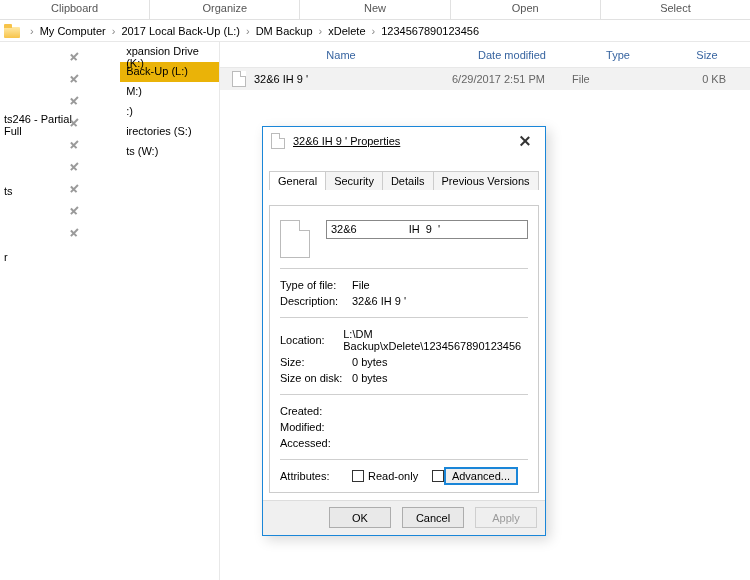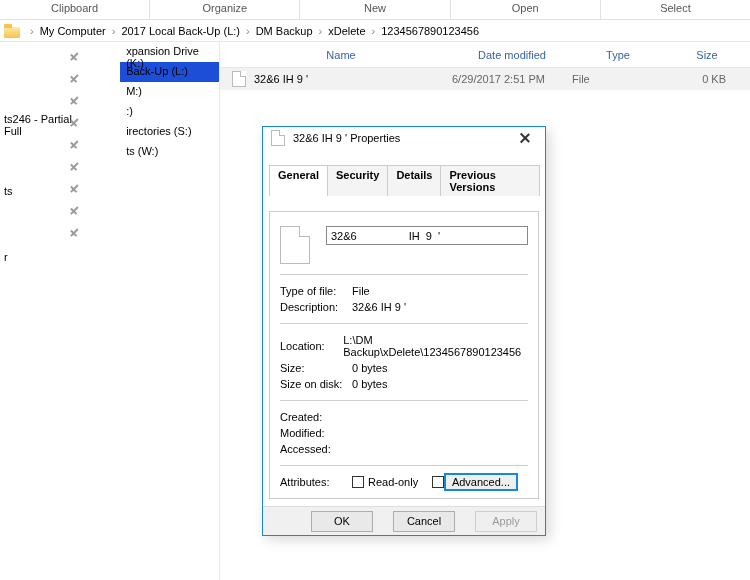--- a/index.html
+++ b/index.html
@@ -47,21 +47,21 @@
   .pin {
     position:absolute; right:10px; top:5px; width:10px; height:10px;
     transform: rotate(45deg); color:#9a9a9a;
   }
   .pin::before { content:""; position:absolute; left:4px; top:-2px; width:2px; height:10px; background:#9a9a9a; }
   .pin::after { content:""; position:absolute; left:1px; top:3px; width:8px; height:3px; border-top:2px solid #9a9a9a; }
 
   .nav-bottom .nav-entry {
     height:20px; padding:3px 6px;margin-left:32px;
   }
-  .nav-entry.selected { background:#1d4ed8; }
+  .nav-entry.selected { background:#eab308; }
 
   .content { flex:1; display:flex; flex-direction:column; }
   .col-headers {
     display:flex; height:26px; align-items:center; border-bottom:1px solid #e8e8e8;
     color:#3764a0;
     text-align:center;
   }
   .col-name { width:232px; padding-left:10px; }
   .col-date { width:120px; }
   .col-type { width:92px; }
@@ -82,35 +82,35 @@
   .row .col-size { text-align:right; padding-right:24px; }
 
   
   .dialog {
     position:absolute; left:262px; top:126px; width:284px; height:410px;
     background:#fff; border:1px solid #1a86d8;
     box-shadow: 4px 4px 12px rgba(0,0,0,0.15);
     display:flex; flex-direction:column;
   }
   .titlebar {
-    height:28px; display:flex; align-items:center; padding:0 6px;
+    height:28px; display:flex; align-items:center; padding:0 6px;text-decoration:underline;
   }
   .titlebar .file-icon { margin-left:2px; margin-right:8px; }
   .titlebar-title { flex:1; }
   .close-btn {
     width:28px; height:20px; display:flex; align-items:center; justify-content:center;
     cursor:pointer;
   }
   .close-x { position:relative; width:10px; height:10px; }
   .close-x::before,.close-x::after {
     content:""; position:absolute; left:4px; top:-1px; width:1.5px; height:12px; background:#333;
   }
   .close-x::before{ transform:rotate(45deg);} .close-x::after{ transform:rotate(-45deg);}
 
-  .tabs { display:flex; padding: 16px 6px; font-weight: bold; }
+  .tabs { display:flex; padding: 16px 6px; }
   .tab {
     padding:3px 8px; border:1px solid #ccc; border-bottom:none; background:#f4f4f4;
     margin-right:-1px; cursor:pointer;
   }
   .tab.active { background:#fff; position:relative; z-index:2; }
   .tab-body {
     margin:0 6px 6px 6px; border:1px solid #ccc; flex:1; padding:10px 10px 6px 10px;
     position:relative; top:-1px;
   }
   .field-row { display:flex; align-items:center; margin:4px 0; }
@@ -133,21 +133,21 @@
     display:inline-flex; align-items:center; margin-right:14px;
   }
   .cb-box { width:12px; height:12px; border:1px solid #333; margin-right:4px; }
   .adv-btn {
     border:2px solid #1a86d8; padding:1px 6px; background:#efefef; cursor:pointer;
     position:absolute; right:10px;
   }
 
   .dlg-buttons {
     height:36px; background:#f0f0f0; border-top:1px solid #ddd;
-    display:flex; justify-content:flex-end; align-items:center; padding-right:8px; gap:20px;
+    display:flex; justify-content:flex-end; align-items:center; padding-right:8px; gap:11px;
   }
   .dlg-btn {
     width:62px; height:21px; border:1px solid #adadad; background:#e9e9e9;
     display:flex; align-items:center; justify-content:center; cursor:pointer;
   }
   .dlg-btn.disabled { color:#9b9b9b; border-color:#cfcfcf; background:#efefef; cursor:default; }
 </style>
 </head>
 <body>
 

